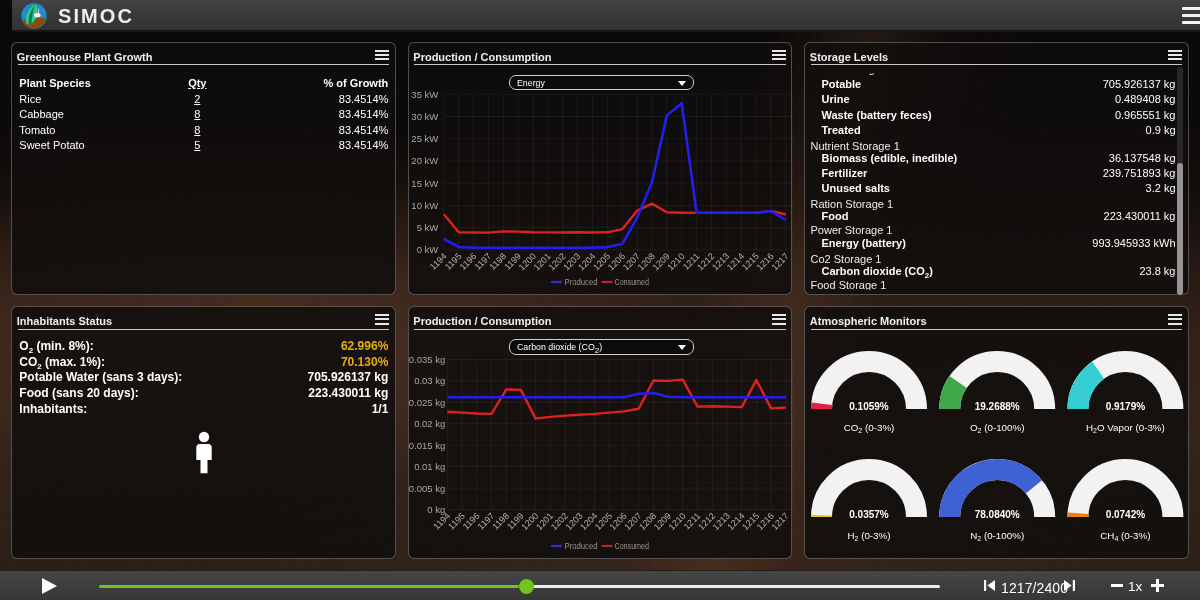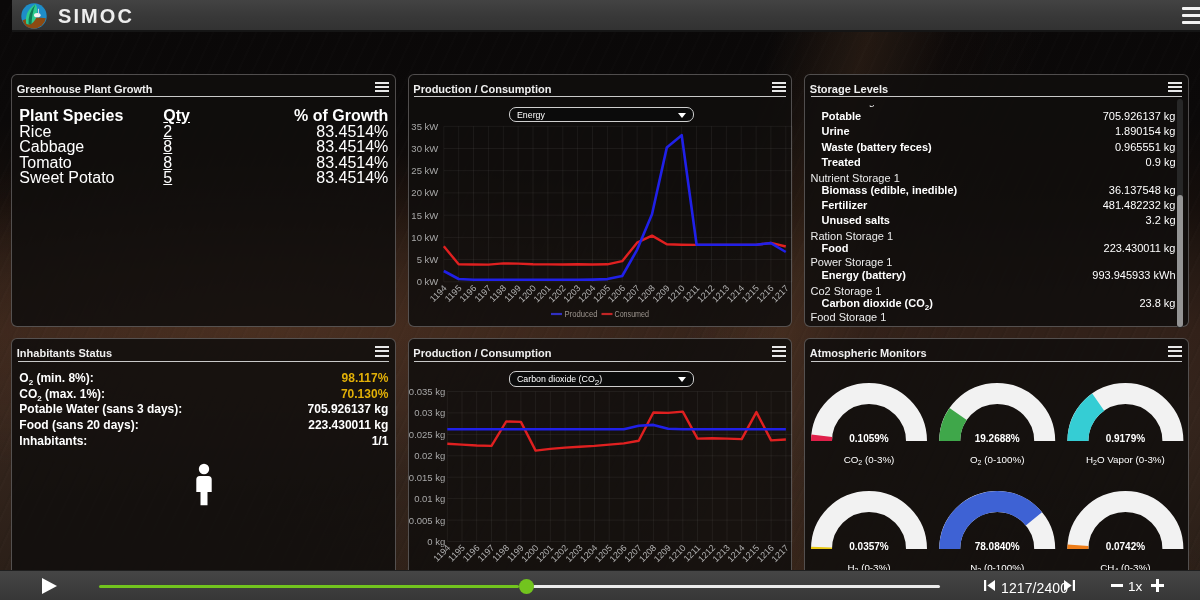--- a/index.html
+++ b/index.html
@@ -13,28 +13,28 @@
     linear-gradient(180deg,#0a0808 0%,#0b0909 20%,#150e0b 34%,#261a14 45%,#322119 55%,#34241c 68%,#31231b 80%,#291e17 100%);
 }
 .hdr { position:absolute; left:12px; top:0; width:1200px; height:32px;
   background:linear-gradient(180deg,#434343,#383838 55%,#323232);
   border-bottom:2px solid #151515; }
 .hdr .brand { position:absolute; left:46px; top:5px; font-size:20px; font-weight:bold;
   letter-spacing:2.1px; color:#ededed; }
 .hburger { position:absolute; right:10px; top:7px; width:20px; }
 .hburger i { display:block; height:3px; background:#f2f2f2; margin-bottom:4.2px; border-radius:1px; }
 .panel { position:absolute; width:384.5px; background:rgba(16,14,13,0.86);
-  border:1px solid rgba(255,255,255,0.27); border-radius:6px;margin-top:32px; }
+  border:1px solid rgba(255,255,255,0.27); border-radius:6px; }
 .ptitle { position:absolute; left:4.8px; top:8px; font-size:11px; font-weight:bold; color:#f0f0f0; letter-spacing:0px; }
 .prule { position:absolute; left:5.5px; right:5.5px; top:21.5px; height:1px; background:#c9c9c9; }
 .pburger { position:absolute; right:5.5px; top:7px; width:14px; }
 .pburger i { display:block; height:2.2px; background:#e8e8e8; margin-bottom:2.1px; }
-.prow { position:absolute; left:7.3px; right:6.2px; height:13px; font-size:16px; color:#fff; line-height:13px; }
+.prow { position:absolute; left:7.3px; right:6.2px; height:13px; font-size:11px; color:#fff; line-height:13px; }
 .prow .c1 { position:absolute; left:0; }
-.prow .c2 { position:absolute; left:144px; width:100px; text-align:left;text-decoration:underline; }
+.prow .c2 { position:absolute; left:128px; width:100px; text-align:center;text-decoration:underline; }
 .prow .c3 { position:absolute; right:0; }
 .phead { font-weight:bold; }
 .srow { position:absolute; left:0; width:100%; height:14px; line-height:14px; font-size:11px; color:#fff; }
 .sgroup { position:absolute; left:5.5px; font-weight:normal; color:#ececec; }
 .sitem { position:absolute; left:16.5px; font-weight:bold; }
 .sval { position:absolute; right:12px; }
 sub { font-size:8px; }
 .irow { position:absolute; left:7.3px; right:6.2px; height:13px; line-height:13px; font-size:12px; color:#fff; }
 .ilab { position:absolute; left:0; font-weight:bold; }
 .ival { position:absolute; right:0; font-weight:bold; }
@@ -172,40 +172,40 @@
   <div style="position:absolute;left:0;top:30.5px;bottom:4px;width:100%;overflow:hidden">
     <div class="srow" style="top:-11.4px">
         <span class="sgroup">Water Storage 1</span>
       </div>
       <div class="srow" style="top:4.0px">
         <span class="sitem">Potable</span>
         <span class="sval">705.926137 kg</span>
       </div>
       <div class="srow" style="top:19.4px">
         <span class="sitem">Urine</span>
-        <span class="sval">1.890154 kg</span>
+        <span class="sval">0.489408 kg</span>
       </div>
       <div class="srow" style="top:34.8px">
         <span class="sitem">Waste (battery feces)</span>
         <span class="sval">0.965551 kg</span>
       </div>
       <div class="srow" style="top:50.2px">
         <span class="sitem">Treated</span>
         <span class="sval">0.9 kg</span>
       </div>
       <div class="srow" style="top:65.6px">
         <span class="sgroup">Nutrient Storage 1</span>
       </div>
       <div class="srow" style="top:77.6px">
         <span class="sitem">Biomass (edible, inedible)</span>
         <span class="sval">36.137548 kg</span>
       </div>
       <div class="srow" style="top:93.0px">
         <span class="sitem">Fertilizer</span>
-        <span class="sval">481.482232 kg</span>
+        <span class="sval">239.751893 kg</span>
       </div>
       <div class="srow" style="top:108.4px">
         <span class="sitem">Unused salts</span>
         <span class="sval">3.2 kg</span>
       </div>
       <div class="srow" style="top:123.8px">
         <span class="sgroup">Ration Storage 1</span>
       </div>
       <div class="srow" style="top:135.8px">
         <span class="sitem">Food</span>
@@ -236,21 +236,21 @@
 <div class="panel" style="left:11px;top:306px;height:253px">
   <div class="ptitle">Inhabitants Status</div>
     <div class="prule"></div>
     <div class="pburger">
       <i></i>
       <i></i>
       <i></i>
     </div>
   <div class="irow" style="top:33.2px">
       <span class="ilab">O<sub>2</sub> (min. 8%):</span>
-      <span class="ival yel">98.117%</span>
+      <span class="ival yel">62.996%</span>
     </div>
     <div class="irow" style="top:48.8px">
       <span class="ilab">CO<sub>2</sub> (max. 1%):</span>
       <span class="ival yel">70.130%</span>
     </div>
     <div class="irow" style="top:64.4px">
       <span class="ilab">Potable Water (sans 3 days):</span>
       <span class="ival ">705.926137 kg</span>
     </div>
     <div class="irow" style="top:80.0px">

